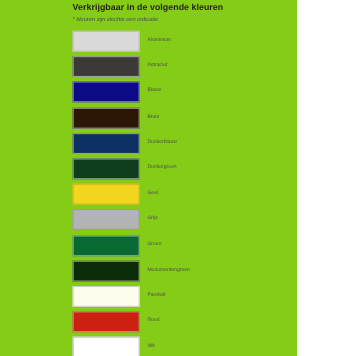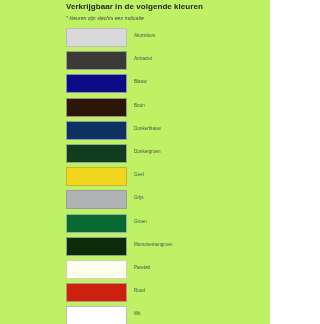--- a/index.html
+++ b/index.html
@@ -11,21 +11,21 @@
     width: 270px;
     height: 324px;
     font-family: "Liberation Sans", sans-serif;
     color: #231f20;
     overflow: hidden;
   }
   .page {
     position: relative;
     width: 270px;
     height: 324px;
-    background: #bef264;
+    background: #84cc16;
   }
   .heading {
     position: absolute;
     left: 66px;
     top: 2px;
     width: 200px;
     font-size: 8px;
     font-weight: bold;
     line-height: 10px;
     letter-spacing: 0.05px;

